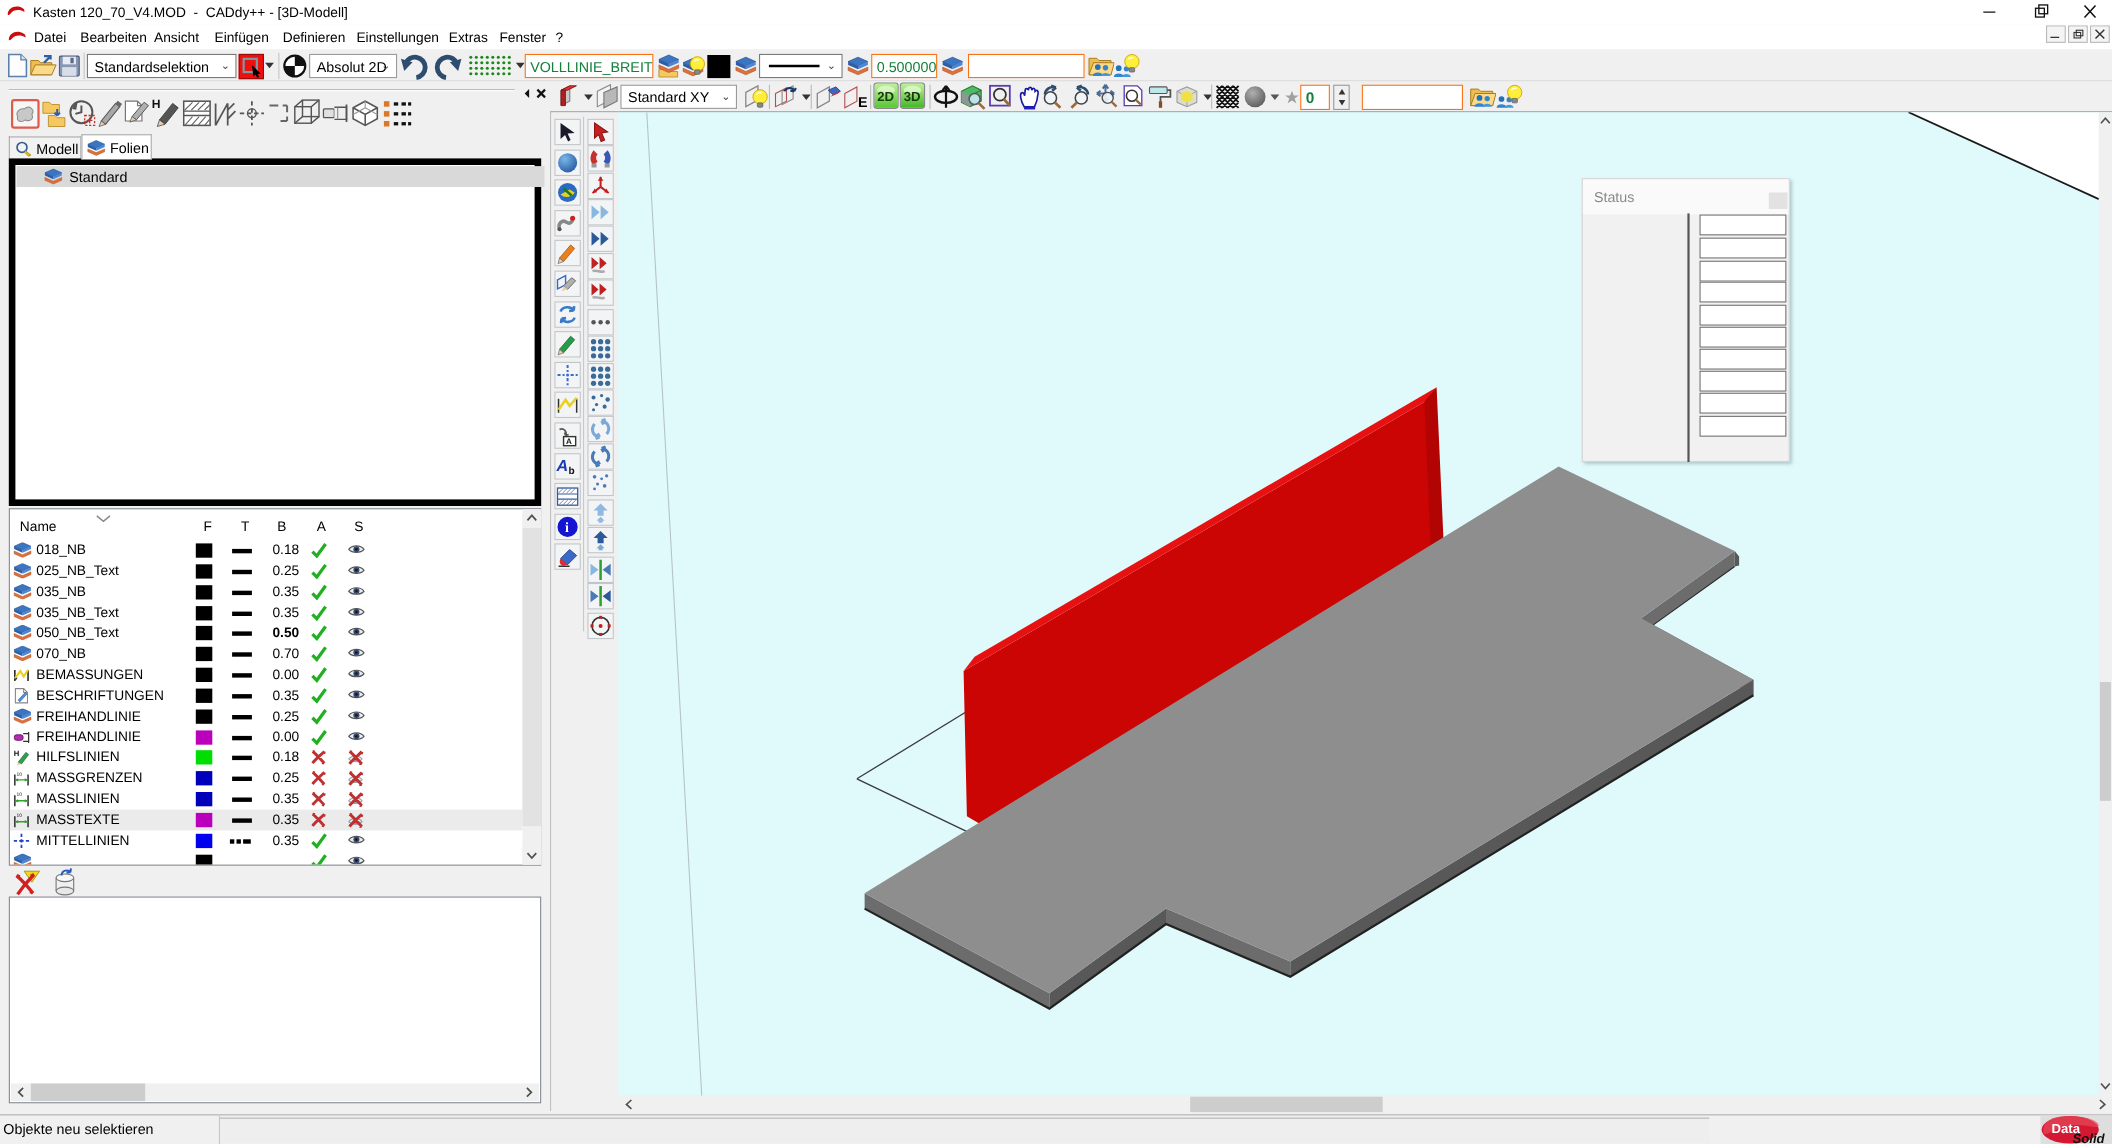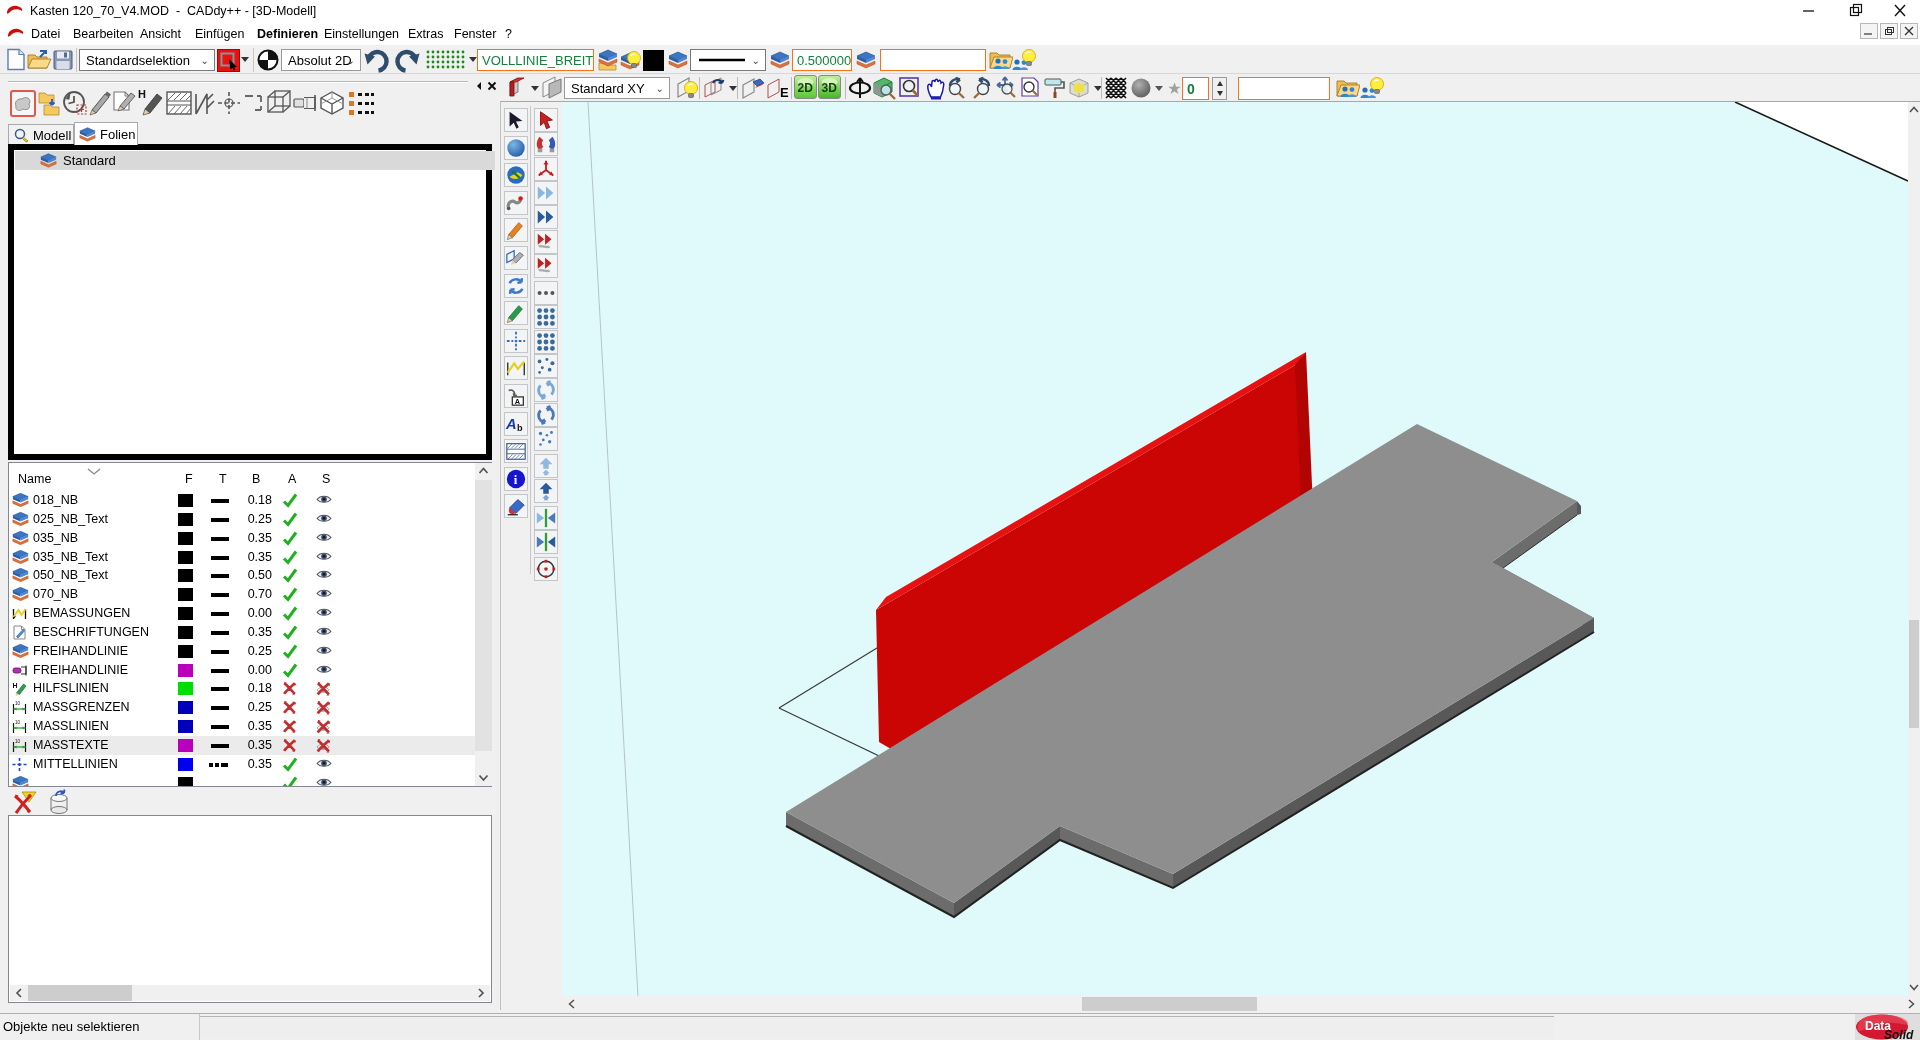--- a/index.html
+++ b/index.html
@@ -28,21 +28,21 @@
 
 <div class="abs" id="menubar" style="left:0;top:22px;width:1920px;height:23px;background:#ffffff;">
   <svg class="abs" style="left:7px;top:6px;" width="20" height="13" viewBox="0 0 20 13">
       <path d="M1 8 C1 3 6 0 11 1 C15 2 17 4 16 6 C12 3 6 4 4 7 C2 9 1 9 1 8 Z" fill="#cc0d0d"></path>
     </svg>
   <div class="abs" style="left:0;top:5px;font-size:12.5px;color:#000;">
     <span class="abs" style="left:31px;">Datei</span>
       <span class="abs" style="left:73px;">Bearbeiten</span>
       <span class="abs" style="left:140px;">Ansicht</span>
       <span class="abs" style="left:195px;">Einfügen</span>
-      <span class="abs" style="left:257px;font-weight:bold;">Definieren</span>
+      <span class="abs" style="left:257px;">Definieren</span>
       <span class="abs" style="left:324px;">Einstellungen</span>
       <span class="abs" style="left:408px;">Extras</span>
       <span class="abs" style="left:454px;">Fenster</span>
       <span class="abs" style="left:505px;">?</span>
   </div>
 
   <svg class="abs" style="left:1860px;top:1px;" width="60 " height="20" viewBox="0 0 60 20">
     <rect x="0.5" y="0.5" width="17" height="15" fill="#f4f4f4" stroke="#b8b8b8"></rect>
     <line x1="4" y1="11" x2="12" y2="11" stroke="#333" stroke-width="1.2"></line>
     <rect x="20.5" y="0.5" width="17" height="15" fill="#f4f4f4" stroke="#b8b8b8"></rect>
@@ -554,21 +554,21 @@
             <use href="#eye"></use>
           </svg>
         </div>
 <div class="abs" style="left:0;top:75px;width:466px;height:19px;">
           <svg class="abs" style="left:3px;top:2px;" width="17" height="14" viewBox="0 0 20 16">
             <use href="#lyr"></use>
           </svg>
           <span class="abs" style="left:24px;top:2px;">050_NB_Text</span>
           <div class="abs" style="left:169px;top:3px;width:15px;height:13px;background:#000000;"></div>
           <div class="abs" style="left:202px;top:8px;width:18px;height:3.5px;background:#000;"></div>
-          <span class="abs" style="left:234px;top:2px;width:29px;text-align:right;">0.50</span>
+          <span class="abs" style="left:234px;top:2px;width:29px;text-align:right;font-weight:bold;">0.50</span>
           <svg class="abs" style="left:273px;top:2px;" width="16" height="15" viewBox="0 0 16 15">
             <use href="#chk"></use>
           </svg>
           <svg class="abs" style="left:307px;top:3px;" width="16" height="11" viewBox="0 0 15 10">
             <use href="#eye"></use>
           </svg>
         </div>
 <div class="abs" style="left:0;top:94px;width:466px;height:19px;">
           <svg class="abs" style="left:3px;top:2px;" width="17" height="14" viewBox="0 0 20 16">
             <use href="#lyr"></use>
@@ -996,20 +996,36 @@
   <polygon points="611,772 1032,516 1032,530 611,786" fill="#585858"></polygon>
   <polygon points="930,460 1032,516 1032,530 930,474" fill="#585858"></polygon>
   <polygon points="1015,399 930,460 930,474 1015,413" fill="#6c6c6c"></polygon>
   <polygon points="1015,399 1019,404 1019,412 1015,413" fill="#585858"></polygon>
   <polyline points="224,724 392,815 498,738 611,786 1032,530" fill="none" stroke="#222222" stroke-width="2"></polyline>
   <polyline points="930,474 1015,413" fill="none" stroke="#2a2a2a" stroke-width="1"></polyline>
 
   <polygon points="855,322 1015,399 930,460 1032,516 611,772 498,724 392,801 224,710" fill="#8e8e8e"></polygon>
 </svg>
 
+<div class="abs" style="left:876px;top:60px;width:189px;height:258px;background:#f1f1f1;border:1px solid #d4d4d4;box-shadow:2px 2px 3px rgba(120,140,140,0.45);">
+  <div class="abs" style="left:0;top:0;width:187px;height:32px;background:#fafafa;"></div>
+  <div class="abs" style="left:10px;top:9px;font-size:13px;color:#8a8a8a;">Status</div>
+  <div class="abs" style="left:169px;top:12px;width:17px;height:15px;background:#e2e2e2;"></div>
+  <div class="abs" style="left:95px;top:31px;width:2px;height:226px;background:#555;"></div>
+  <div class="abs" style="left:106px;top:32px;width:79px;height:19px;background:#fff;border:1px solid #707070;"></div>
+  <div class="abs" style="left:106px;top:53px;width:79px;height:19px;background:#fff;border:1px solid #707070;"></div>
+  <div class="abs" style="left:106px;top:74px;width:79px;height:19px;background:#fff;border:1px solid #707070;"></div>
+  <div class="abs" style="left:106px;top:93px;width:79px;height:19px;background:#fff;border:1px solid #707070;"></div>
+  <div class="abs" style="left:106px;top:114px;width:79px;height:19px;background:#fff;border:1px solid #707070;"></div>
+  <div class="abs" style="left:106px;top:134px;width:79px;height:19px;background:#fff;border:1px solid #707070;"></div>
+  <div class="abs" style="left:106px;top:154px;width:79px;height:19px;background:#fff;border:1px solid #707070;"></div>
+  <div class="abs" style="left:106px;top:174px;width:79px;height:19px;background:#fff;border:1px solid #707070;"></div>
+  <div class="abs" style="left:106px;top:194px;width:79px;height:19px;background:#fff;border:1px solid #707070;"></div>
+  <div class="abs" style="left:106px;top:215px;width:79px;height:19px;background:#fff;border:1px solid #707070;"></div>
+</div>
 </div>
 
 <div class="abs" style="left:1908px;top:102px;width:12px;height:894px;background:#f0f0f0;">
   <svg class="abs" style="left:0;top:2px;" width="12" height="12">
       <path d="M2 8 L6 3.5 L10 8" stroke="#505050" stroke-width="1.5" fill="none"></path>
     </svg>
   <div class="abs" style="left:1px;top:518px;width:10px;height:108px;background:#cdcdcd;"></div>
   <svg class="abs" style="left:0;top:879px;" width="12" height="12">
       <path d="M2 4 L6 8.5 L10 4" stroke="#505050" stroke-width="1.5" fill="none"></path>
     </svg>

